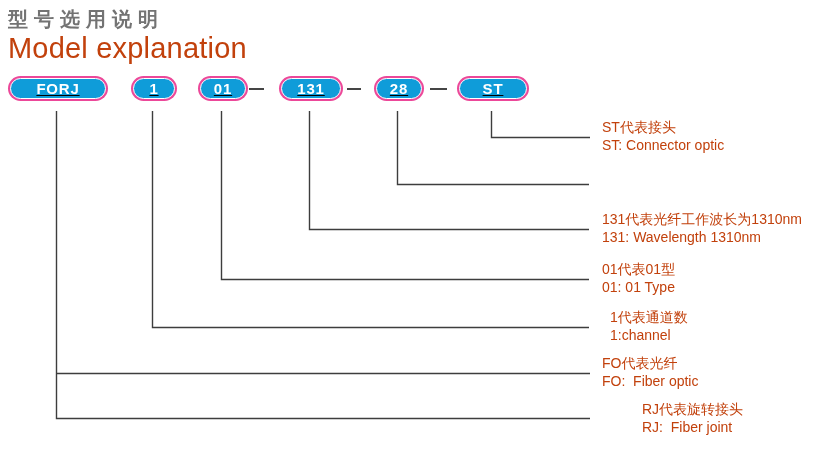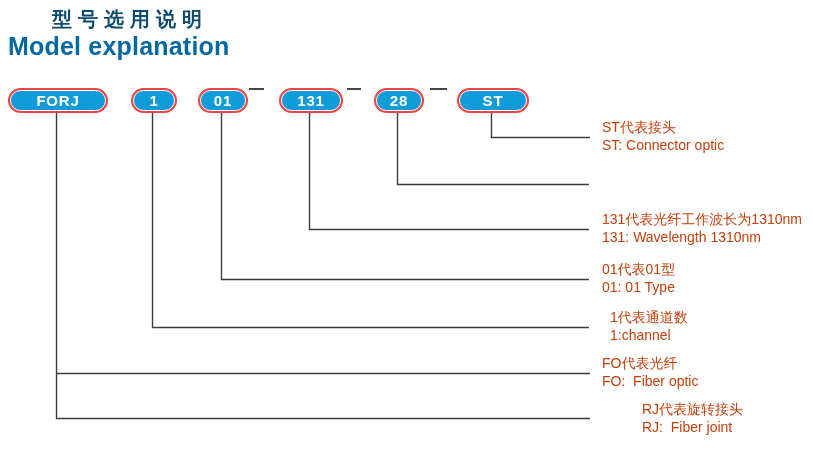--- a/index.html
+++ b/index.html
@@ -5,33 +5,34 @@
   html,body{margin:0;padding:0;background:#ffffff;}
   .page{
     position:relative;
     width:813px;height:455px;
     background:#ffffff;
     font-family:"Liberation Sans","DejaVu Sans",sans-serif;
     overflow:hidden;
   }
   .title-zh{
     position:absolute;left:8px;top:6px;
-    font-size:20px;font-weight:bold;color:#0c4a6e;
-    letter-spacing:6px;white-space:pre;margin-left:44px;
+    font-size:20px;font-weight:bold;color:#737373;
+    letter-spacing:6px;white-space:pre;
   }
   .title-en{
     position:absolute;left:8px;top:32px;
-    font-size:25px;font-weight:700;color:#0369a1;
+    font-size:29px;font-weight:400;color:#c2410c;
     letter-spacing:0.2px;white-space:pre;
   }
   .connector-svg{position:absolute;left:0;top:0;}
   .badge{
-    position:absolute;top:88px;height:21px;
-    background:#ef4444;border-radius:14px;padding:2px;
+    position:absolute;top:76px;height:21px;
+    background:#ec4899;border-radius:14px;padding:2px;
     box-sizing:content-box;
+    text-decoration:underline;
   }
   .badge-inner{
     height:19px;border:1px solid #ffffff;border-radius:12px;
     background:#0F9CD9;
     display:flex;align-items:center;justify-content:center;
     color:#ffffff;font-weight:bold;font-size:15px;letter-spacing:0.8px;
     white-space:pre;
   }
   .dash{
     position:absolute;top:88px;height:2.4px;background:#454545;

